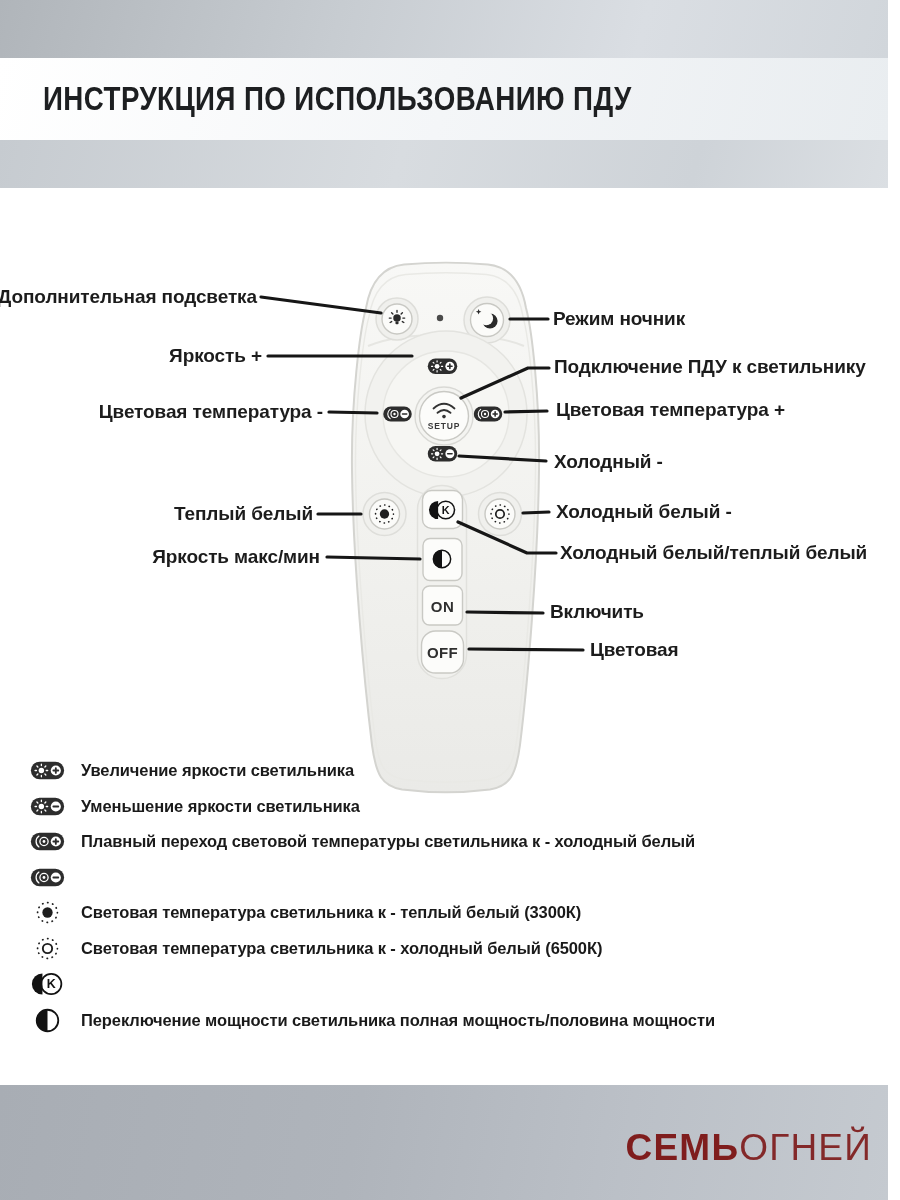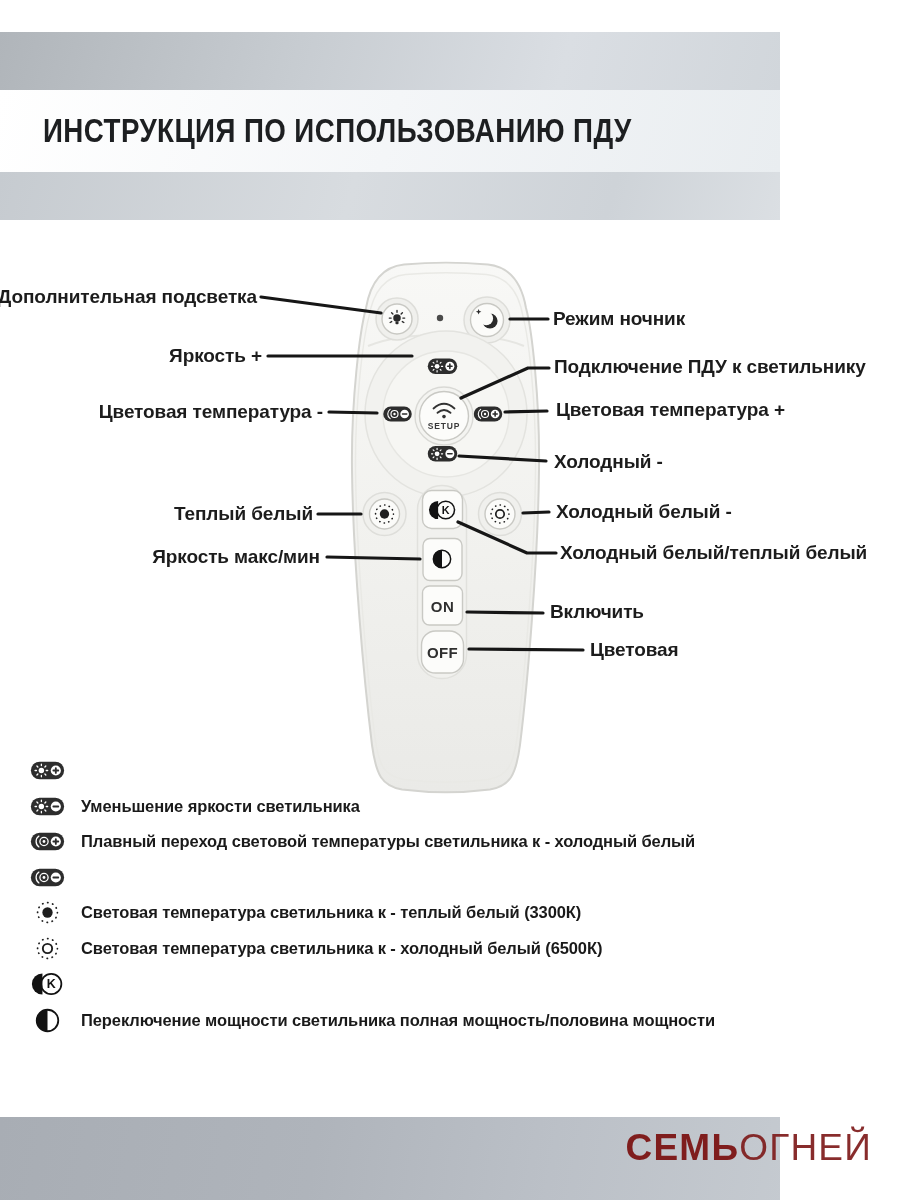--- a/index.html
+++ b/index.html
@@ -1,21 +1,21 @@
 <!DOCTYPE html>
 <html><head>
 <meta charset="utf-8">
 <style>
   html,body{margin:0;padding:0;}
   body{
     width:900px;height:1200px;position:relative;overflow:hidden;
     background:#ffffff;font-family:"Liberation Sans",sans-serif;
   }
   
-  .band{position:absolute;left:0;width:780px;margin-top:32px;}
+  .band{position:absolute;left:0;width:888px;}
   .band-top{top:0;height:58px;background:linear-gradient(105deg,#b0b5ba 0%,#c7ccd1 38%,#dadee3 72%,#d1d6db 100%);}
   .band-title{top:58px;height:82px;background:linear-gradient(105deg,#ffffff 0%,#f4f6f8 50%,#e9edf0 100%);display:flex;align-items:center;}
   .band-mid{top:140px;height:48px;background:linear-gradient(105deg,#c6cbd0 0%,#d8dce0 45%,#ced3d8 78%,#dbdfe3 100%);}
   .band-bottom{top:1085px;height:115px;background:linear-gradient(100deg,#a8adb4 0%,#afb4bb 40%,#bbc0c7 70%,#c5cad0 100%);}
   .page-title{
     margin-left:43px;font-size:33px;font-weight:800;color:#1d1f21;
     letter-spacing:.5px;white-space:nowrap;transform:scaleX(.84);transform-origin:left center;
   }
   .brand{position:absolute;right:28px;top:1127px;font-size:37px;color:#7f1d1d;letter-spacing:1.2px;white-space:nowrap;}
   .brand .b1{font-weight:700;}
@@ -234,20 +234,21 @@
 <div class="lbl" style="left:550px;top:600px">Включить</div>
 <div class="lbl" style="left:590px;top:638px">Цветовая</div>
 
 <div>
   <div class="legend-row" style="top:753px">
     <span class="licbox">
         <svg class="lic-pill" viewBox="0 0 40 24">
           <use href="#sym-pill-sun-plus"></use>
         </svg>
       </span>
+    <span class="ltext">Увеличение яркости светильника</span>
   </div>
   <div class="legend-row" style="top:789px">
     <span class="licbox">
         <svg class="lic-pill" viewBox="0 0 40 24">
           <use href="#sym-pill-sun-minus"></use>
         </svg>
       </span>
     <span class="ltext">Уменьшение яркости светильника</span>
   </div>
   <div class="legend-row" style="top:824px">

